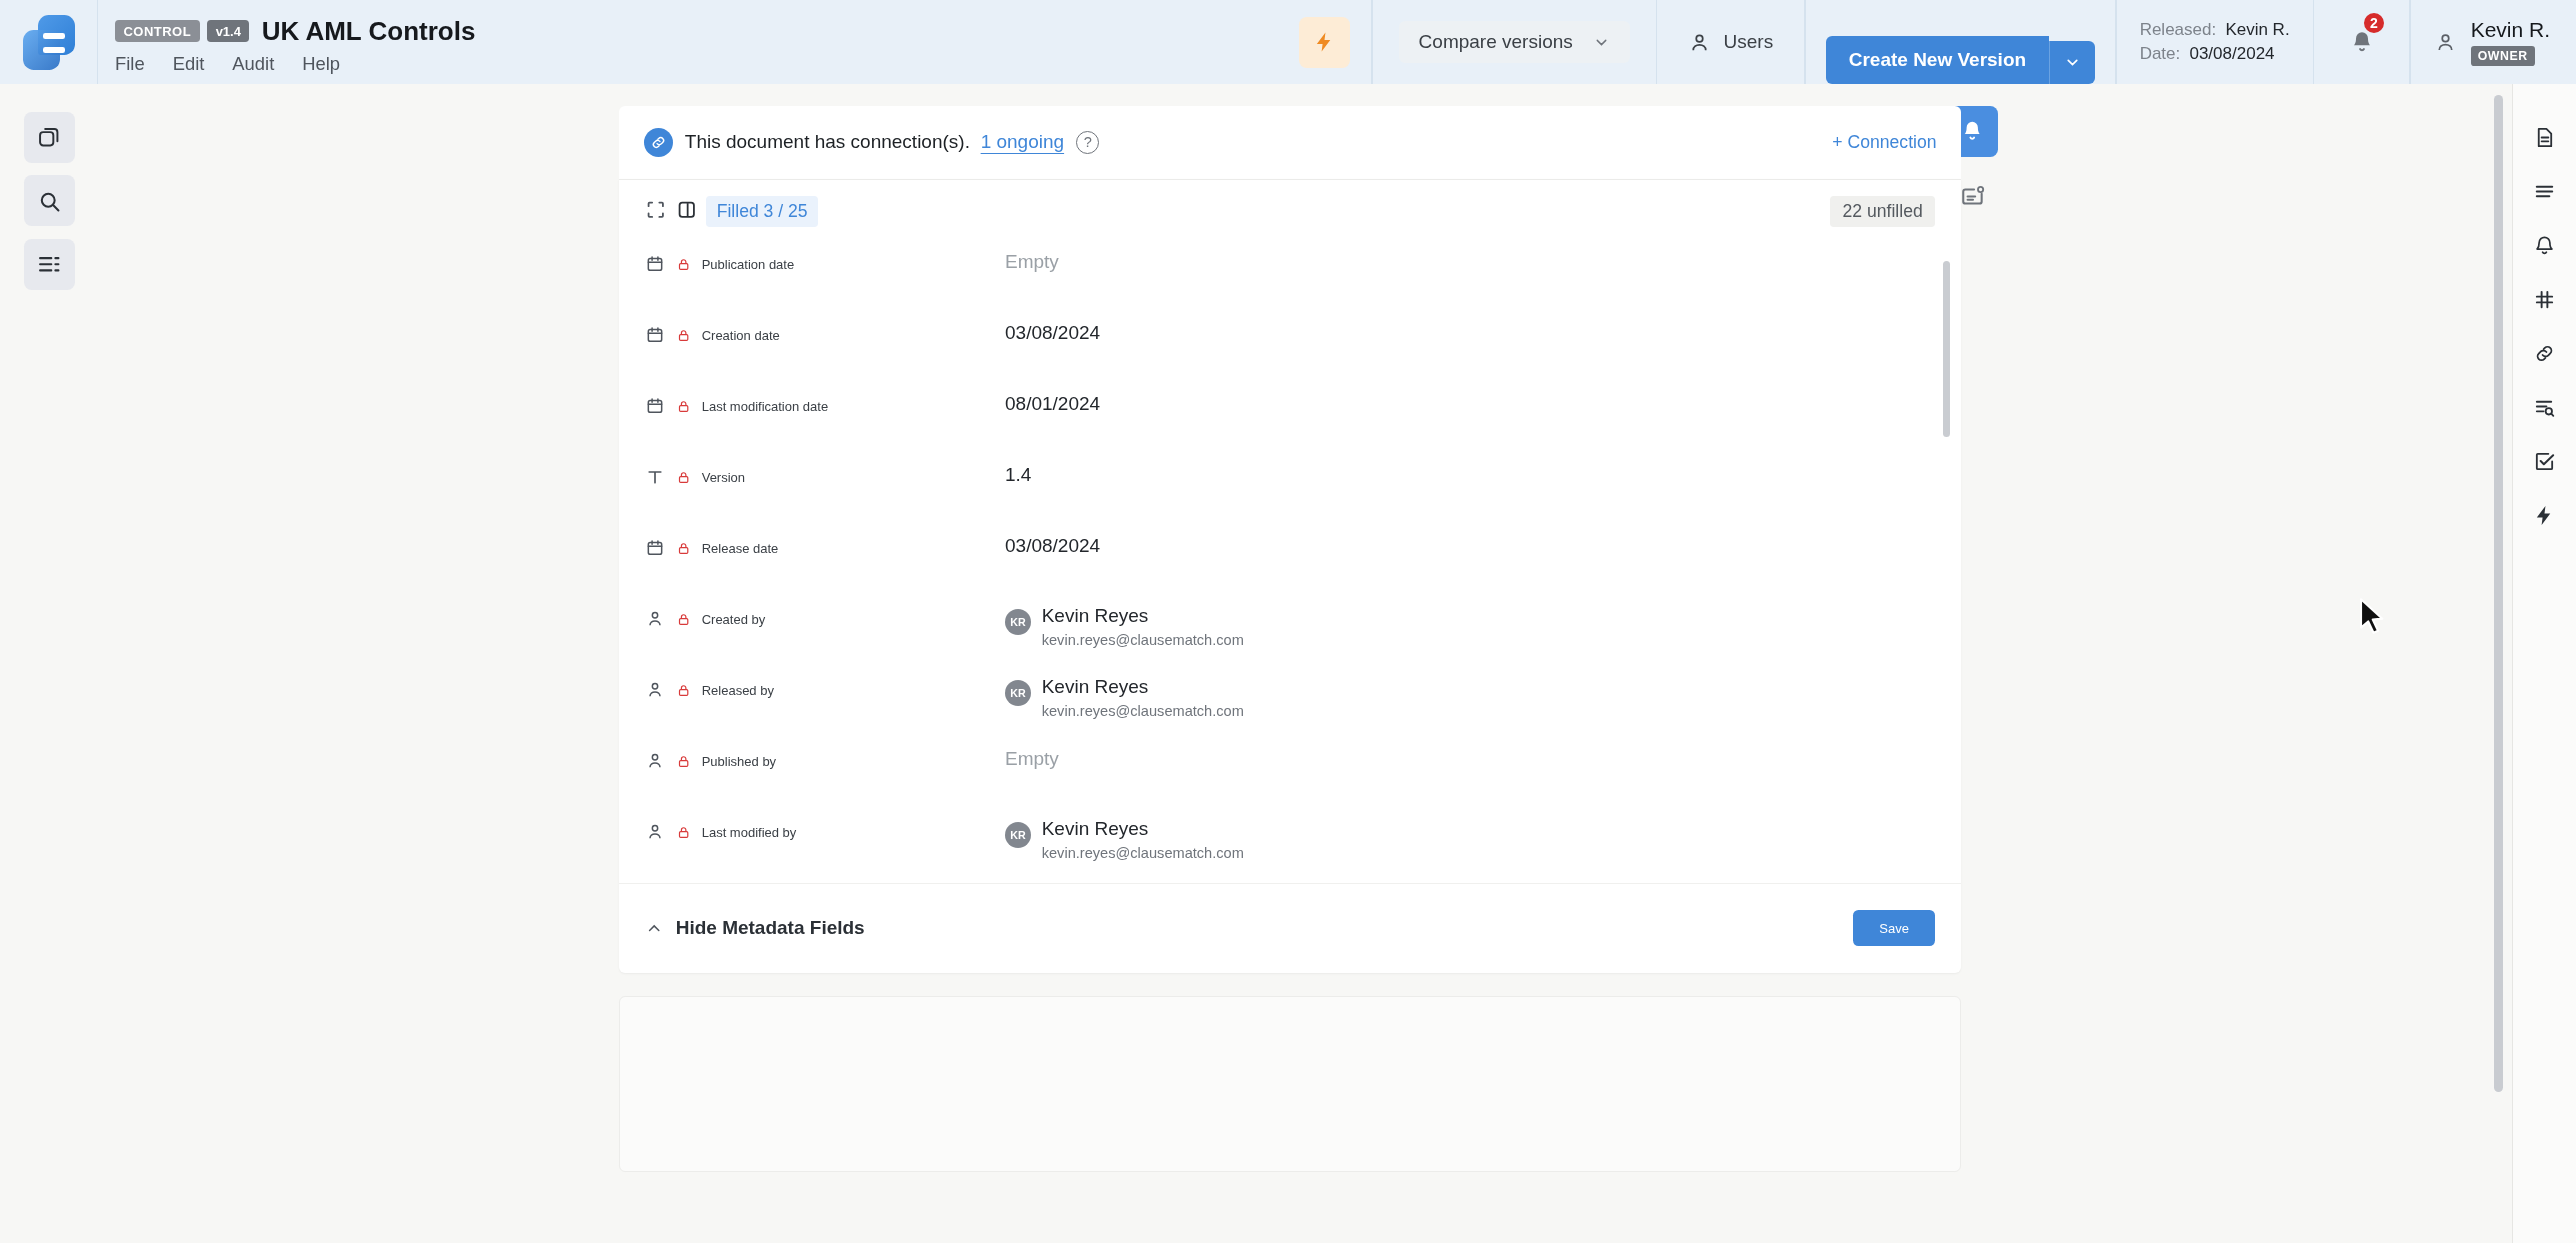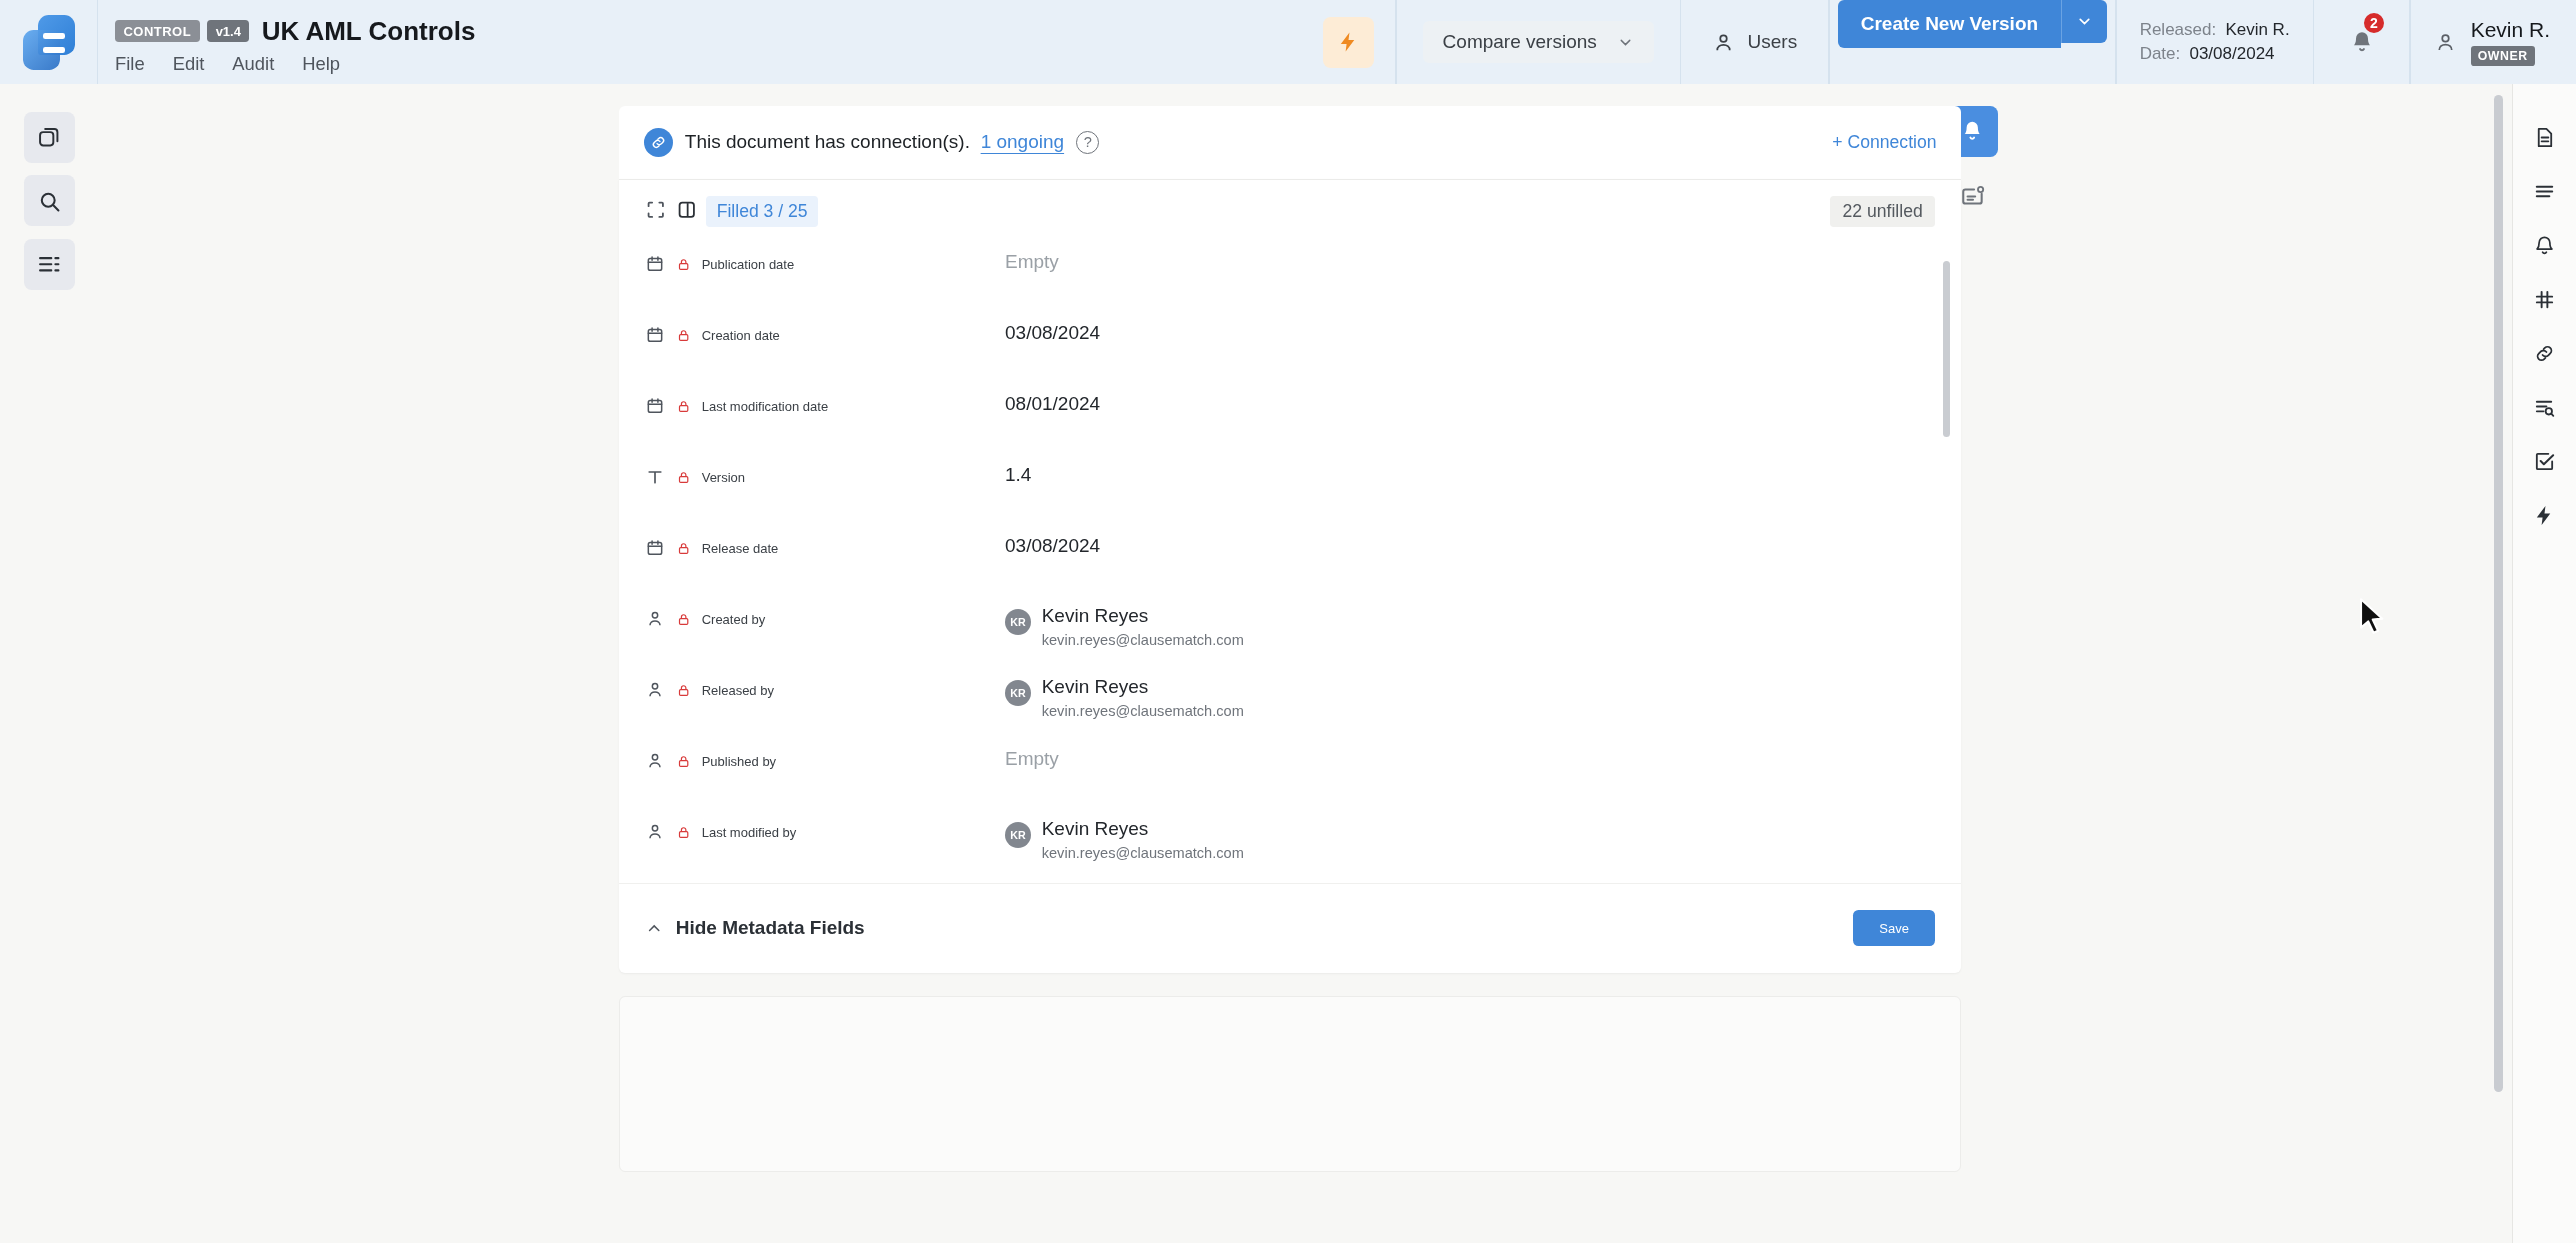--- a/index.html
+++ b/index.html
@@ -62,21 +62,21 @@
   .cmp-cell { display: flex; align-items: center; padding: 0 26px; }
   .cmp-btn {
     display: flex; align-items: center; gap: 20px;
     background: #edf1f4; border-radius: 6.1px; padding: 10px 20px;
     cursor: pointer;
   }
   .cmp-btn .lbl { font-size: 19px; color: #3b4046; }
   .users-cell { display: flex; align-items: center; gap: 12.3px; padding: 0 31px; cursor: pointer; }
   .users-cell .lbl { font-size: 19px; color: #3b4046; }
 
-  .cnv-wrap { display: flex; align-items: flex-start; padding: 0 8px; }
+  .cnv-wrap { display: flex; align-items: flex-end; padding: 0 20px; }
   .cnv-main {
     background: #3f86d8; color: #fff; font-size: 19px; font-weight: 600;
     padding: 13px 23px; border-radius: 6.1px 0 0 6.1px; cursor: pointer;
   }
   .cnv-drop {
     background: #3f86d8; border-left: 1.5px solid #6aa3e3;
     border-radius: 0 6.1px 6.1px 0; padding: 13px 14px; cursor: pointer;
     display: flex; align-items: center;
   }
 

